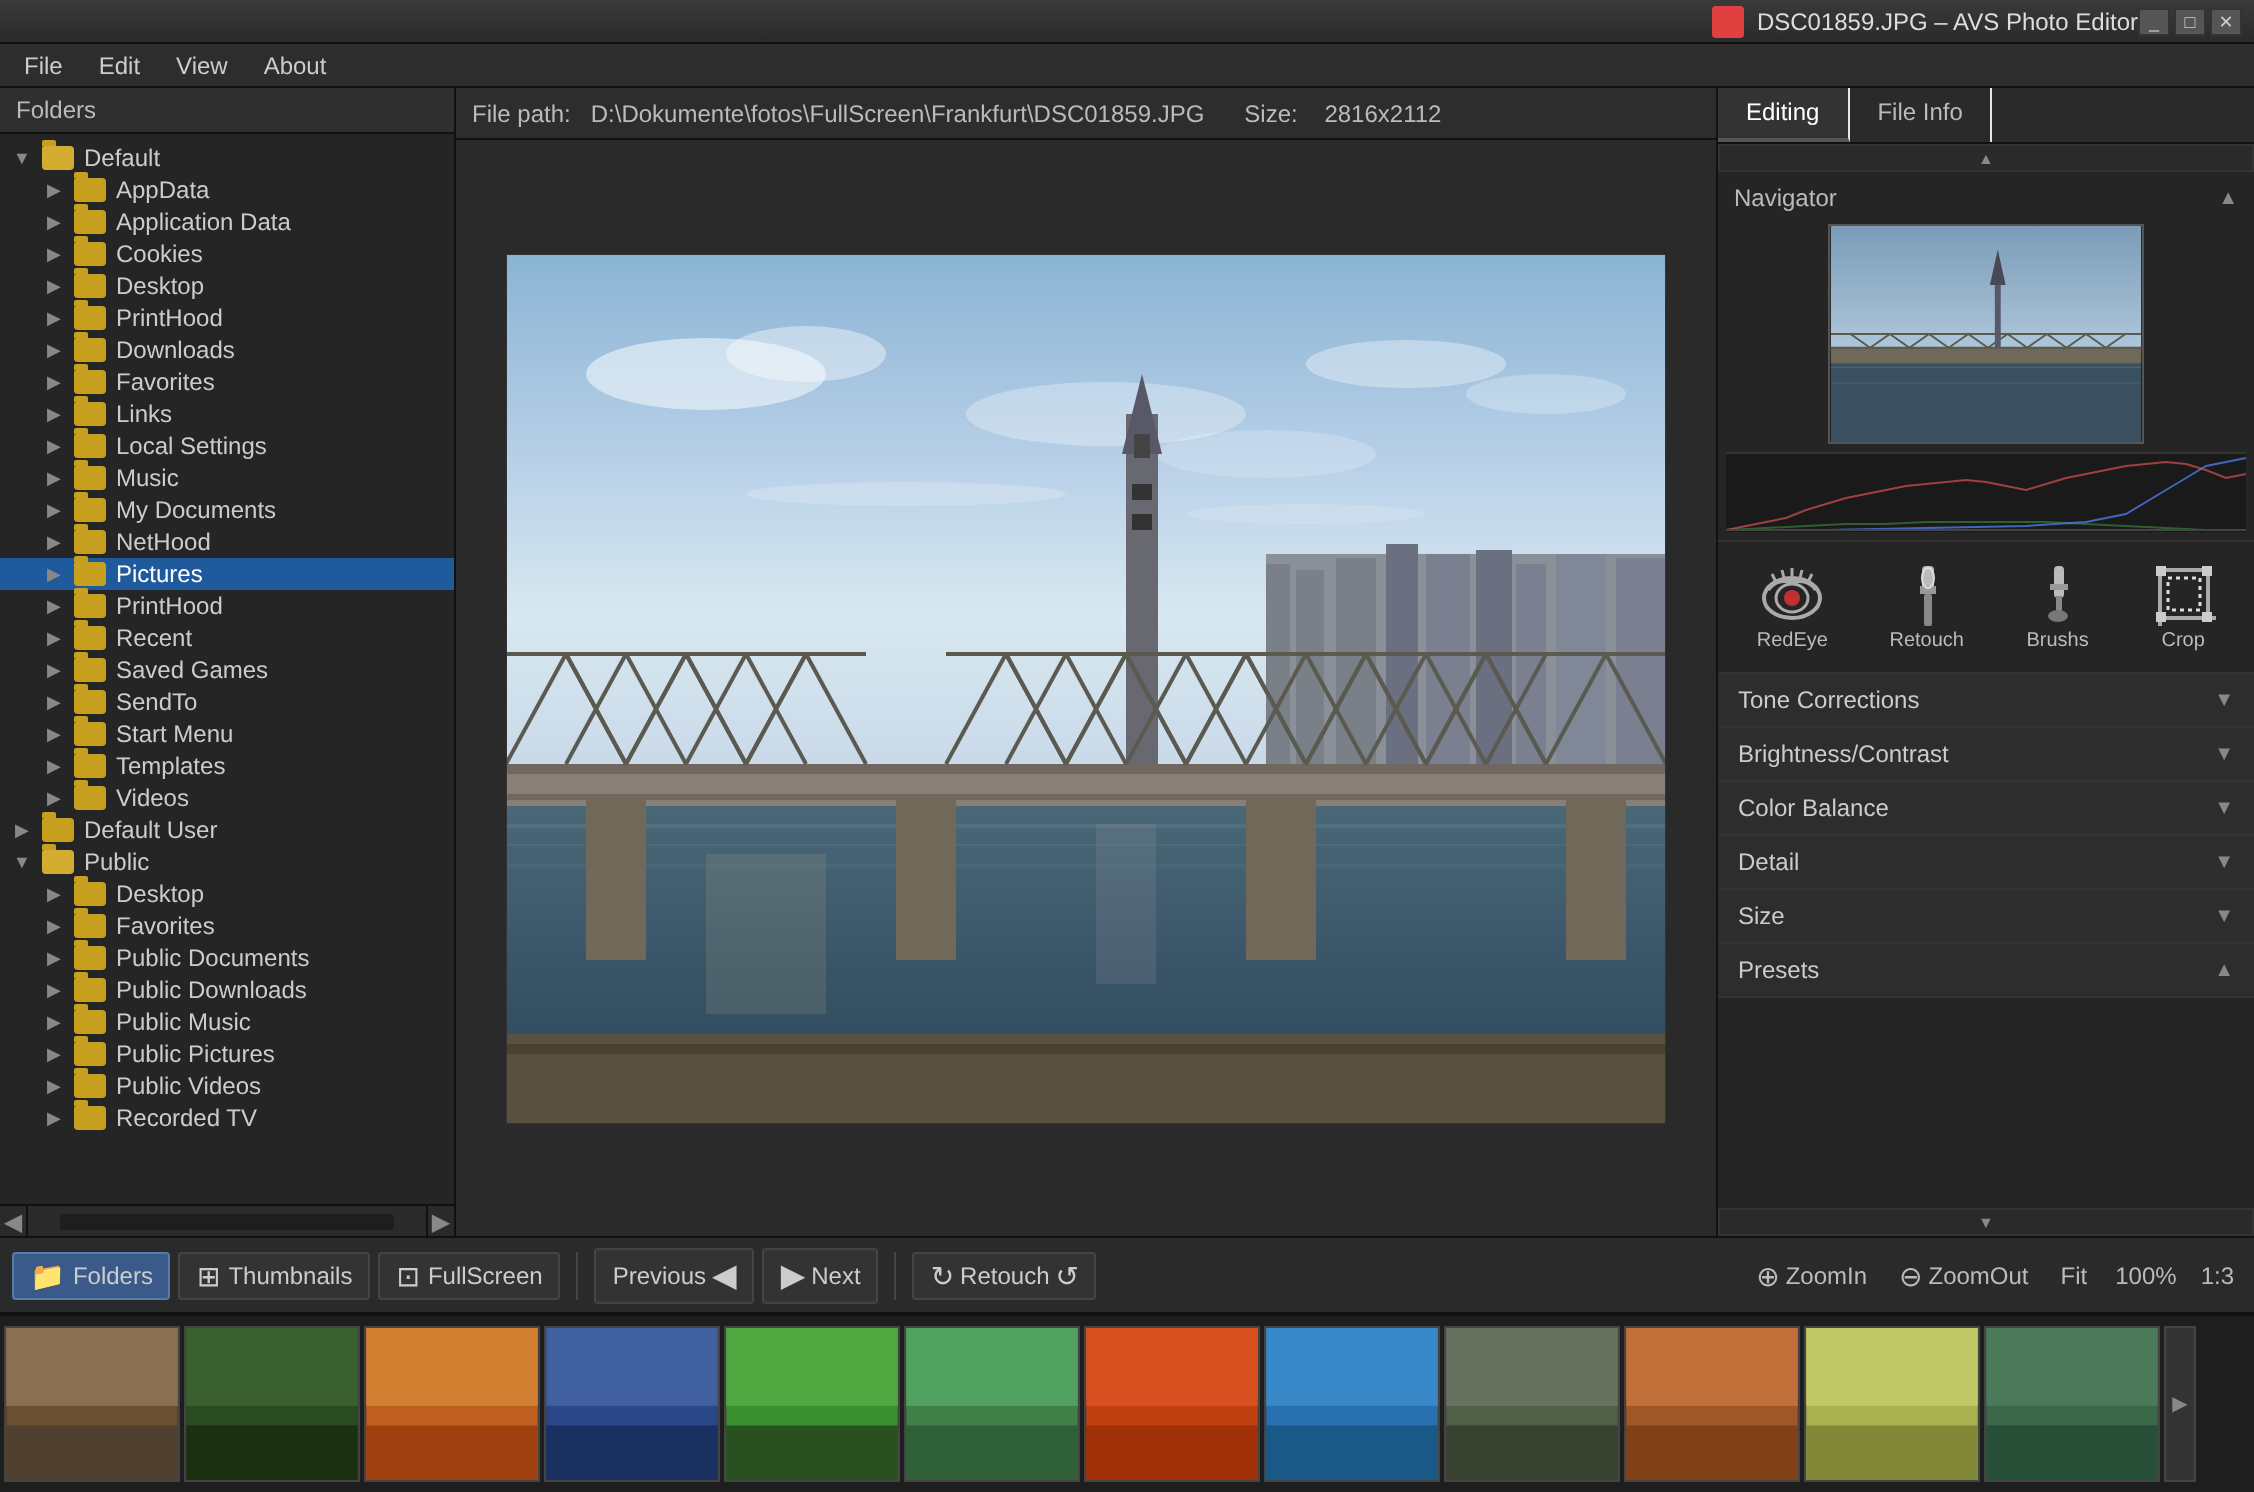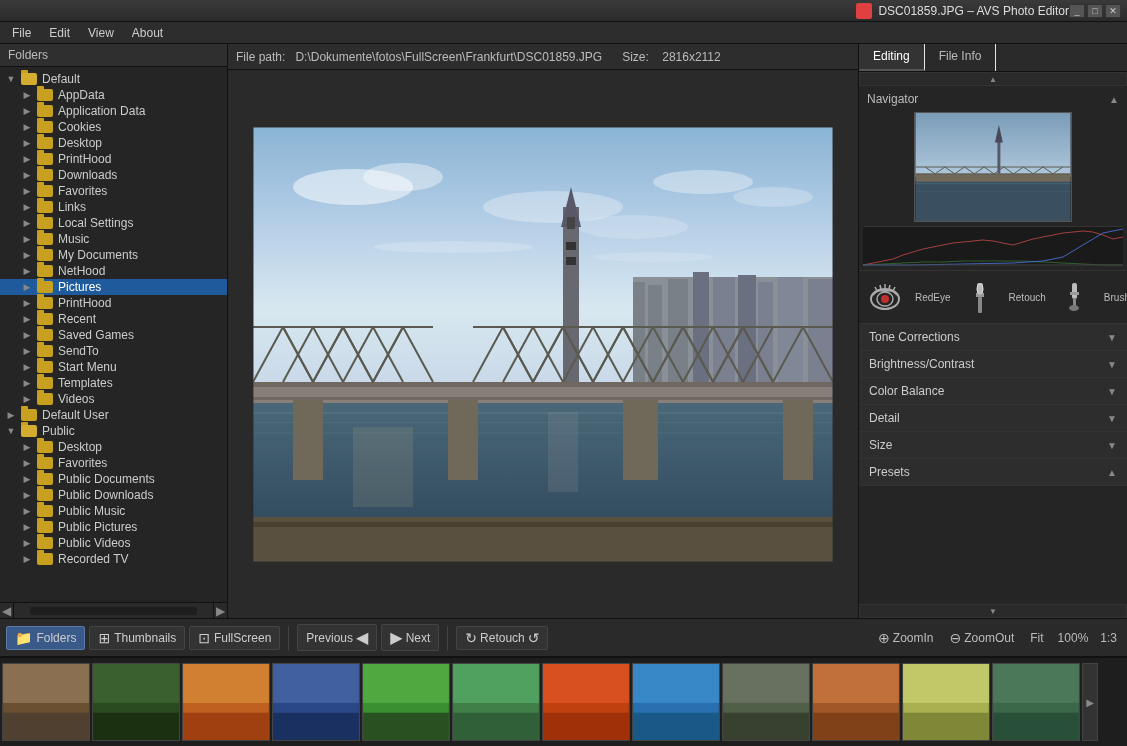--- a/index.html
+++ b/index.html
@@ -255,26 +255,27 @@
     
     #tools-row {
       display: flex;
       justify-content: space-around;
       padding: 6px 4px;
       border-bottom: 1px solid #333;
       border-top: 1px solid #333;
     }
     .tool-btn {
       display: flex;
+      flex-direction: column;
       align-items: center;
       cursor: pointer;
       padding: 4px 6px;
       color: #bbb;
       font-size: 10px;
-      gap: 14px;
+      gap: 2px;
       border-radius: 3px;
     }
     .tool-icon {
       width: 32px; height: 32px;
       display: flex; align-items: center; justify-content: center;
       font-size: 20px;
     }
 
     
     .accordion-item {

